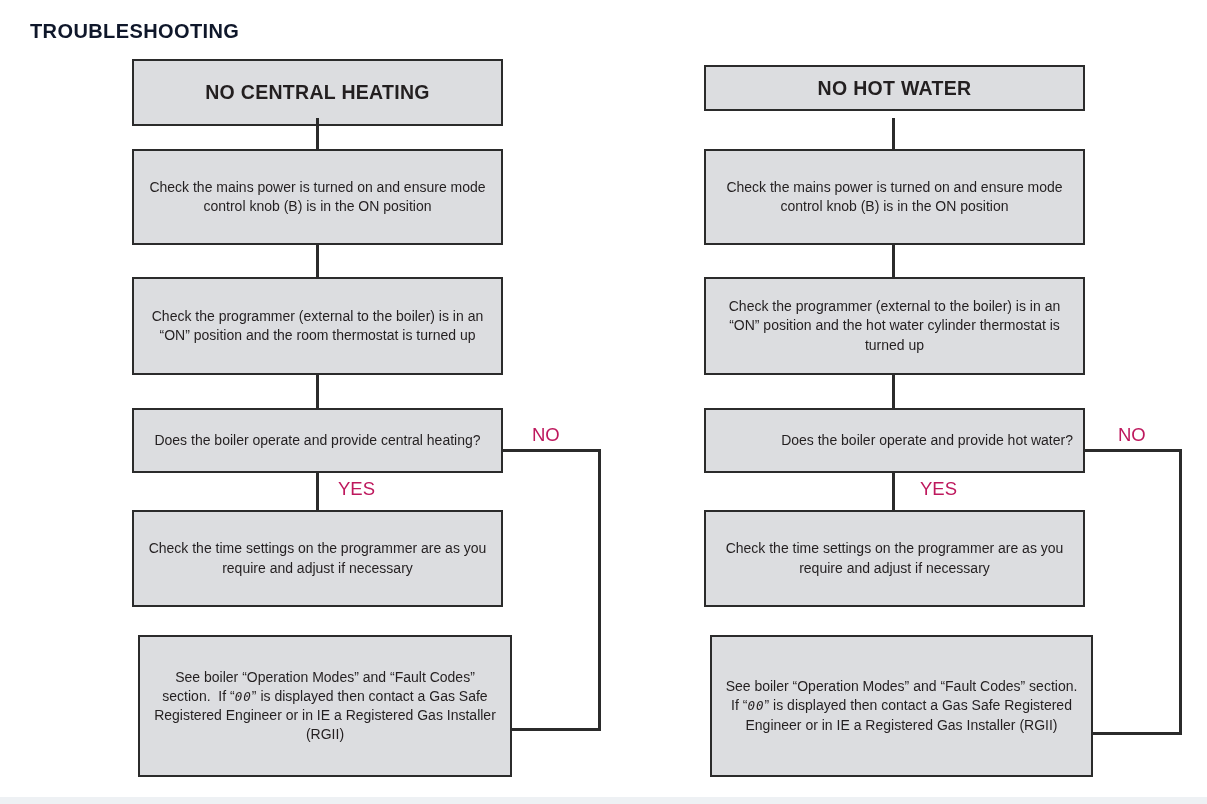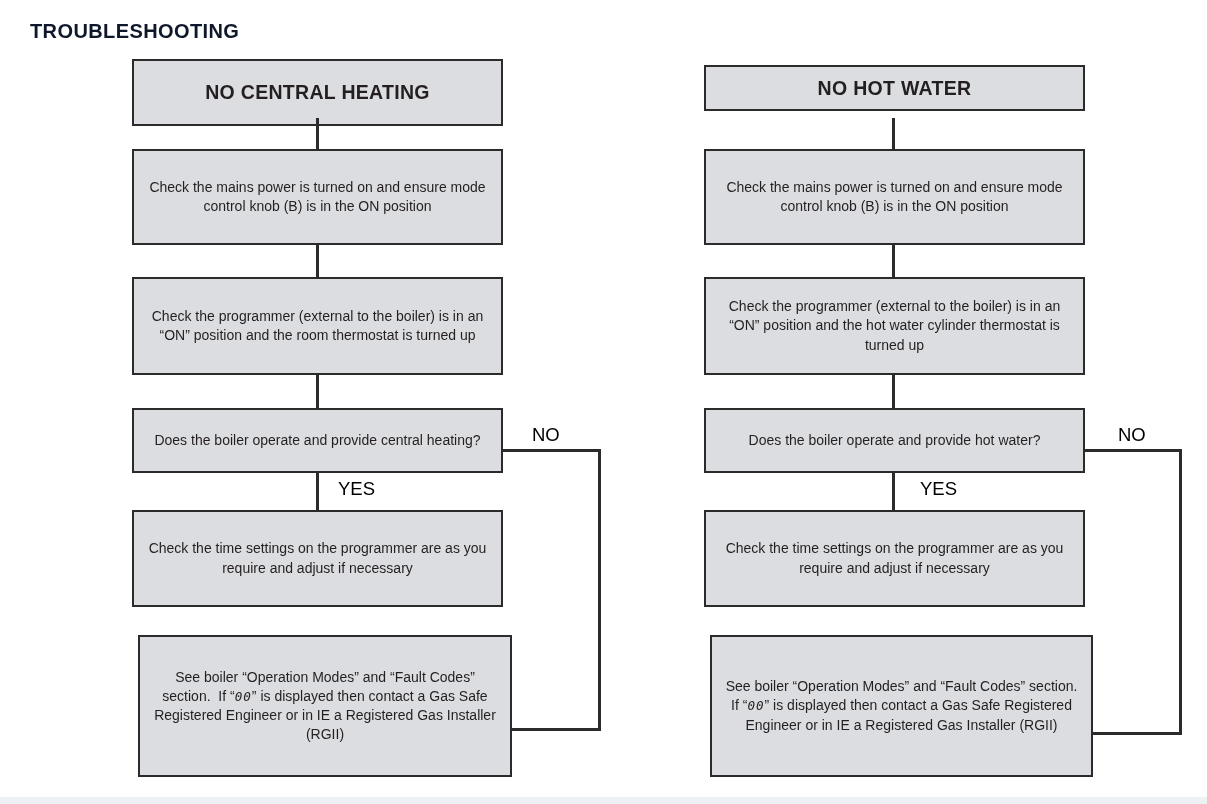--- a/index.html
+++ b/index.html
@@ -51,21 +51,21 @@
     letter-spacing: 1px;
     font-weight: 400;
   }
   .line {
     position: absolute;
     background: #2b2b2b;
   }
   .lbl {
     position: absolute;
     font-size: 18.5px;
-    color: #000000;
+    color: #be185d;
   }
   .footer-bar {
     position: absolute;
     left: 0;
     top: 797px;
     width: 1207px;
     height: 7px;
     background: #eef1f4;
   }
 </style>
@@ -125,21 +125,21 @@
   </div>
 
   <div class="line" style="left:892px; top:245px; width:3px; height:32px;"></div>
 
   <div class="fbox" style="left:704px; top:277px; width:381px; height:98px;">
     <span>Check the programmer (external to the boiler) is in an “ON” position and the hot water cylinder thermostat is turned up</span>
   </div>
 
   <div class="line" style="left:892px; top:375px; width:3px; height:33px;"></div>
 
-  <div class="fbox" style="left:704px; top:408px; width:381px; height:65px;">
+  <div class="fbox" style="left:704px; top:408px; width:381px; height:65px;justify-content:flex-end;">
     <span>Does the boiler operate and provide hot water?</span>
   </div>
 
   <div class="line" style="left:892px; top:473px; width:3px; height:37px;"></div>
   <div class="lbl" style="left:920px; top:478px;">YES</div>
 
   <div class="fbox" style="left:704px; top:510px; width:381px; height:97px;">
     <span>Check the time settings on the programmer are as you require and adjust if necessary</span>
   </div>
 

